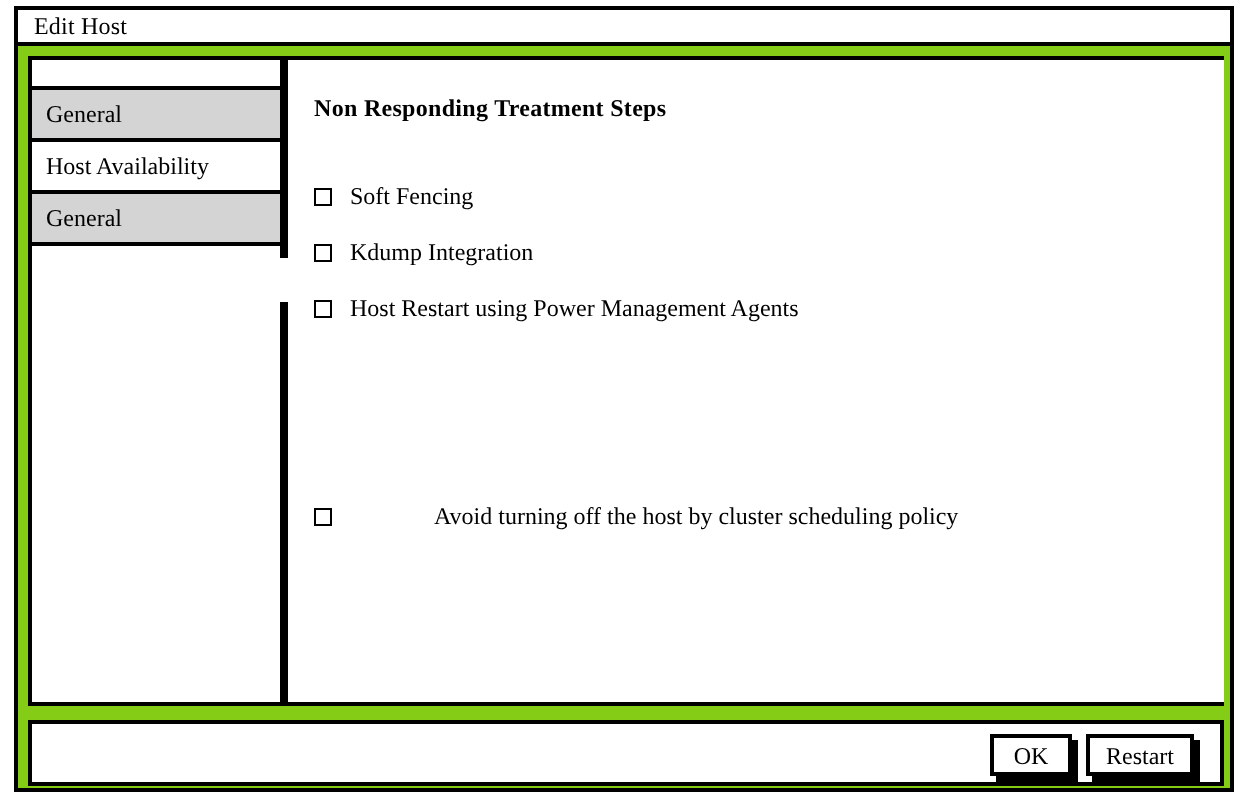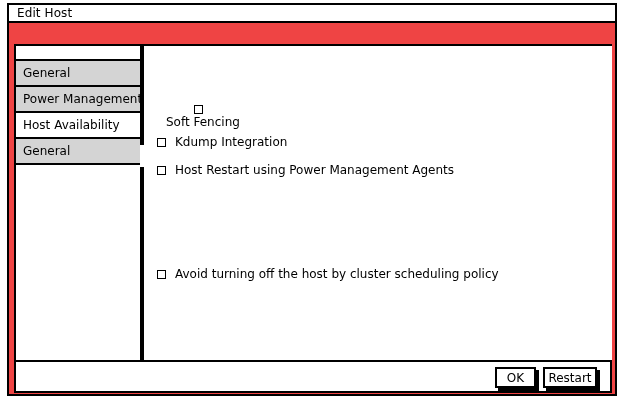--- a/index.html
+++ b/index.html
@@ -16,21 +16,22 @@
   }
 
   #dialog {
     position: absolute;
     left: 7px;
     top: 3px;
     width: 610px;
     height: 393px;
     box-sizing: border-box;
     border: 2px solid #000000;
-    background: #ef4444;
+    background: #84cc16;
+    font-family: Liberation Serif, serif;
   }
 
   
   #titlebar {
     position: absolute;
     left: 0;
     top: 0;
     width: 100%;
     height: 18px;
     box-sizing: border-box;
@@ -44,21 +45,21 @@
     font-size: 12px;
     line-height: 15px;
     letter-spacing: 0.1px;
     white-space: nowrap;
   }
 
   
   #dialog-body {
     position: absolute;
     left: 0;
-    top: 36px;
+    top: 20px;
     width: 100%;
     height: 333px;
   }
 
   
   #tabstrip {
     position: absolute;
     left: 5px;
     top: 3px;
     width: 128px;
@@ -199,53 +200,51 @@
 
   <div id="dialog-body">
 
     <div id="tabstrip">
       <div class="tab blank">
         <span class="tab-label"></span>
       </div>
       <div class="tab">
         <span class="tab-label">General</span>
       </div>
-      <div class="tab">
-        <span class="tab-label">Power Management</span>
-      </div>
       <div class="tab selected">
         <span class="tab-label">Host Availability</span>
       </div>
       <div class="tab">
         <span class="tab-label">General</span>
       </div>
       <div class="tab filler"></div>
     </div>
 
     <div id="selected-notch"></div>
 
     <div id="content-panel">
 
-
-      <div class="checkbox-row" style="top:59px;flex-direction:column;">
+      <div id="section-heading">Non Responding Treatment Steps</div>
+
+      <div class="checkbox-row" style="top:59px;">
         <span class="cb-box"></span>
         <span class="cb-label">Soft Fencing</span>
       </div>
 
       <div class="checkbox-row" style="top:115px;">
         <span class="cb-box"></span>
         <span class="cb-label">Host Restart using Power Management Agents</span>
       </div>
 
       <div class="checkbox-row" style="top:87px;">
         <span class="cb-box"></span>
         <span class="cb-label">Kdump Integration</span>
       </div>
 
-      <div class="checkbox-row" style="top:219px;">
+      <div class="checkbox-row" style="top:219px;gap:42px;">
         <span class="cb-box"></span>
         <span class="cb-label">Avoid turning off the host by cluster scheduling policy</span>
       </div>
 
     </div>
   </div>
 
   <div id="footer">
     <div class="dlg-button" id="btn-ok">
       <span class="btn-label">OK</span>

